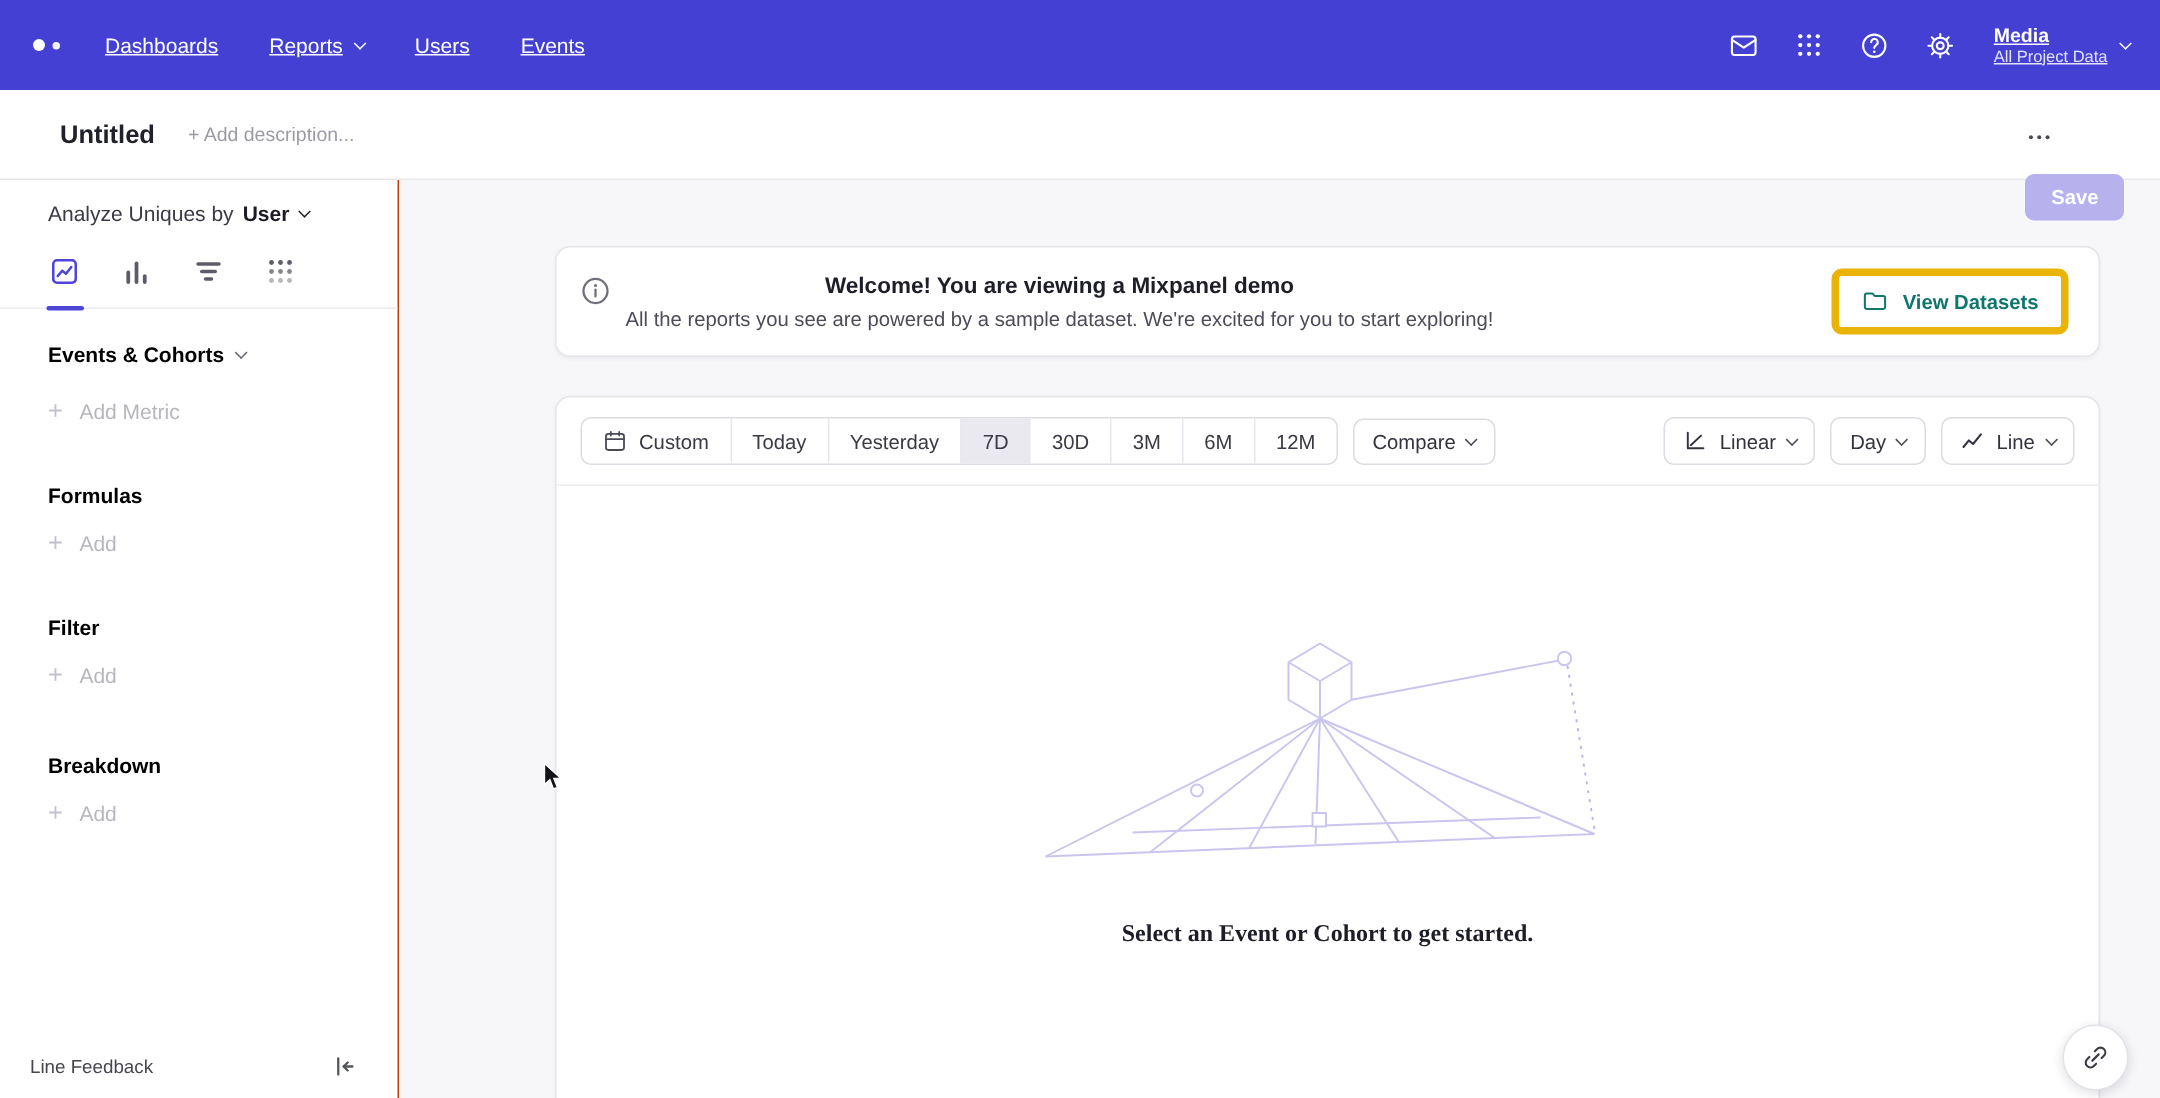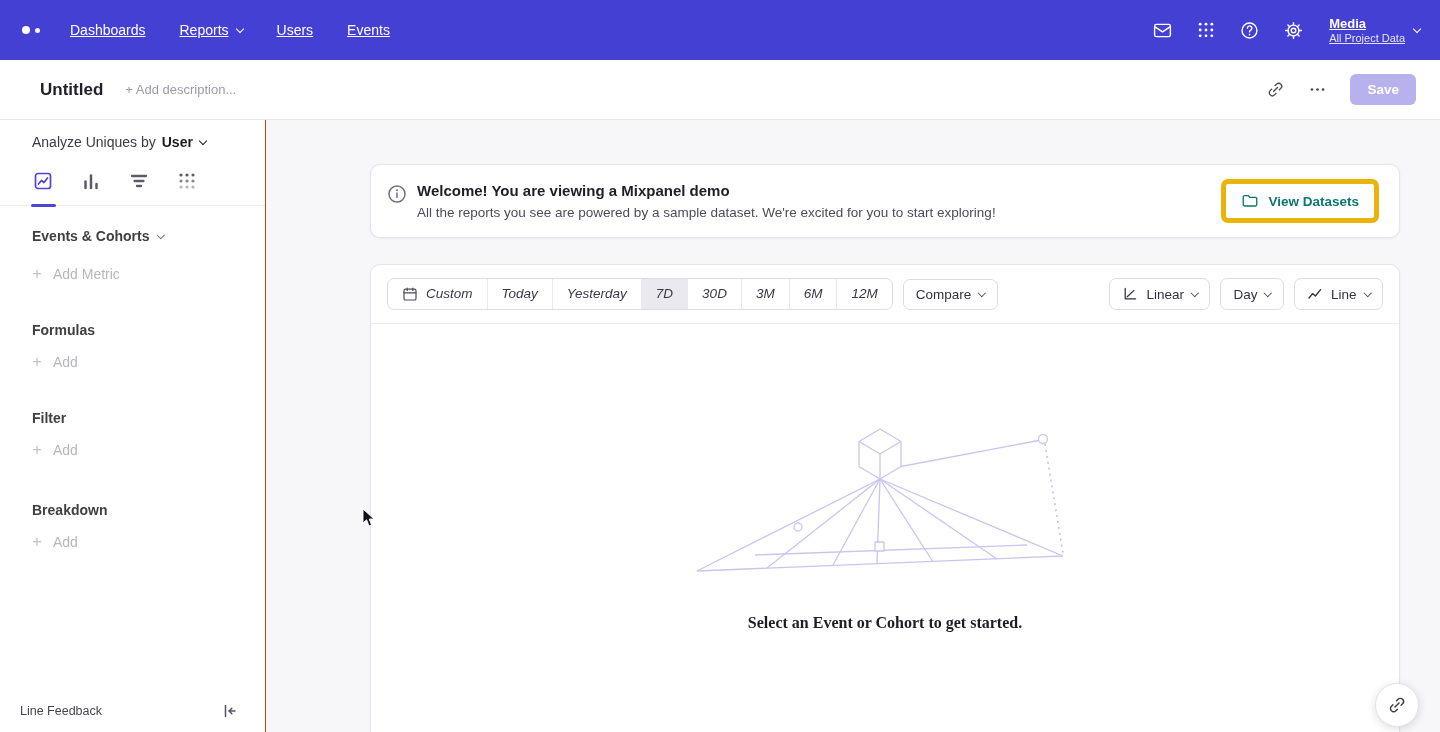--- a/index.html
+++ b/index.html
@@ -39,67 +39,67 @@
   .p-sub  { font-size:11px; opacity:.85; line-height:14px; }
 
   
   .report-header {
     position:absolute; top:60px; left:0; right:0; height:60px; background:#fff;
     border-bottom:1px solid #e7e7ec; display:flex; align-items:center;
     padding:0 24px 0 40px; z-index:20;
   }
   .rh-title { font-size:17px; font-weight:600; color:#21212b; }
   .rh-desc  { margin-left:22px; font-size:13px; color:#9b9ba6; cursor:text; }
-  .rh-right { margin-left:auto; display:flex; align-items:center; gap:8px; }
+  .rh-right { margin-left:auto; display:flex; gap:8px;flex-direction:column; }
   .icon-btn { width:34px; height:34px; display:flex; align-items:center; justify-content:center; border-radius:6px; color:#4a4a55; cursor:pointer; }
   .save-btn { background:#b7b2ee; color:#fff; font-size:13.5px; font-weight:600; border:none; border-radius:6px; padding:8px 17px; margin-left:8px; font-family:inherit; }
 
   
   .sidebar {
     position:absolute; top:120px; left:0; bottom:0; width:266px; background:#fff;
     border-right:1px solid #c2410c; z-index:10;
   }
   .analyze-row { margin:14px 0 0 32px; display:flex; align-items:center; gap:6px; font-size:14px; color:#3a3a46; }
   .analyze-value { font-weight:700; color:#1c1c26; display:flex; align-items:center; gap:7px; cursor:pointer;justify-content:space-between; }
   .analyze-value .chev { border-width:1.5px; }
   .tab-row { margin-top:20px; padding:0 0 13px 32px; border-bottom:1px solid #ececf1; display:flex; gap:26px; position:relative; }
   .tab { width:22px; height:22px; color:#5c5c68; display:flex; align-items:center; justify-content:center; cursor:pointer; }
   .tab.active { color:#4f45d9; }
   .active-underline { position:absolute; left:31px; bottom:-2px; width:25px; height:3px; background:#4f45d9; border-radius:2px; }
-  .section-head { margin:22px 0 0 32px; font-size:14px; font-weight:700; color:#404040; display:flex; align-items:center; gap:9px; cursor:default; }
+  .section-head { margin:22px 0 0 32px; font-size:14px; font-weight:700; color:#000000; display:flex; align-items:center; gap:9px; cursor:default; }
   .section-head .chev { border-width:1.5px; color:#6a6a75; width:5.5px; height:5.5px; }
   .add-row { display:flex; align-items:center; gap:11px; font-size:14px; color:#b6b6bf; cursor:pointer; margin-left:32px; }
   .add-plus { font-size:17px; line-height:14px; color:#c3c3cb; font-weight:400; }
   .mt22 { margin-top:22px; } .mt40 { margin-top:40px; } .mt16 { margin-top:16px; } .mt44 { margin-top:44px; }
   .sidebar-footer { position:absolute; bottom:0; left:0; right:0; display:flex; align-items:center; justify-content:space-between; padding:10px 26px 12px 20px; }
   .feedback { font-size:12.5px; color:#45454f; cursor:pointer; }
   .collapse-btn { color:#55555f; cursor:pointer; }
 
   
   .main { position:absolute; top:120px; left:330px; right:0; bottom:0; background:#f7f7f9; overflow:hidden; }
   .banner {
     position:absolute; left:40px; right:40px; top:44px; height:74px; background:#fff;
     border:1px solid #e4e4ea; border-radius:10px; box-shadow:0 1px 3px rgba(20,20,60,.05);
     display:flex; align-items:center; padding:0 20px 0 16px;
   }
-  .banner-left { display:flex; align-items:flex-start; gap:10px; }
+  .banner-left { display:flex; align-items:flex-start; gap:10px;text-align:center; }
   .banner-icon { color:#6f6f7a; margin-top:2px; }
   .b-title { font-size:15px; font-weight:700; color:#1e1e29; }
   .b-body  { font-size:13.5px; color:#4c4c59; margin-top:6px; }
   .datasets-btn {
     margin-left:auto; display:flex; align-items:center; gap:9px; border:5px solid #eab308; background:#fff;
     border-radius:7px; padding:8px 15px; font-size:13.5px; font-weight:600; color:#0f766e; cursor:pointer; font-family:inherit;
   }
   .card {
     position:absolute; left:40px; right:40px; top:144px; height:920px; background:#fff;
     border:1px solid #e4e4ea; border-radius:10px; box-shadow:0 1px 3px rgba(20,20,60,.05);
   }
   .card-toolbar { display:flex; align-items:center; padding:13px 16px; }
   .seg { display:flex; align-items:stretch; border:1px solid #dcdce2; border-radius:7px; overflow:hidden; background:#fff; }
-  .seg-item { padding:7px 14px; font-size:13.5px; color:#3a3a45; border-left:1px solid #e8e8ee; cursor:pointer; display:flex; align-items:flex-start; gap:8px; white-space:nowrap;font-style:italic; }
+  .seg-item { padding:7px 14px; font-size:13.5px; color:#3a3a45; border-left:1px solid #e8e8ee; cursor:pointer; display:flex; align-items:flex-end; gap:8px; white-space:nowrap; }
   .seg-item:first-child { border-left:none; color:#3a3a45; }
   .seg-item .cal { color:#4a4a55; }
   .seg-item.active { background:#e9e9ef; font-weight:500; }
   .btn { display:flex; align-items:center; gap:8px; border:1px solid #dcdce2; border-radius:7px; padding:7px 12px; font-size:13.5px; color:#33333e; background:#fff; cursor:pointer; font-family:inherit; white-space:nowrap; }
   .btn .chev { width:5.5px; height:5.5px; border-width:1.5px; color:#4a4a55; }
   .compare { margin-left:10px; }
   .toolbar-right { margin-left:auto; display:flex; gap:10px; }
   .card-divider { height:1px; background:#ececf1; }
   .empty { padding-top:100px; text-align:center;font-family:Liberation Serif, serif; }
   .illus { margin:0 auto; }

